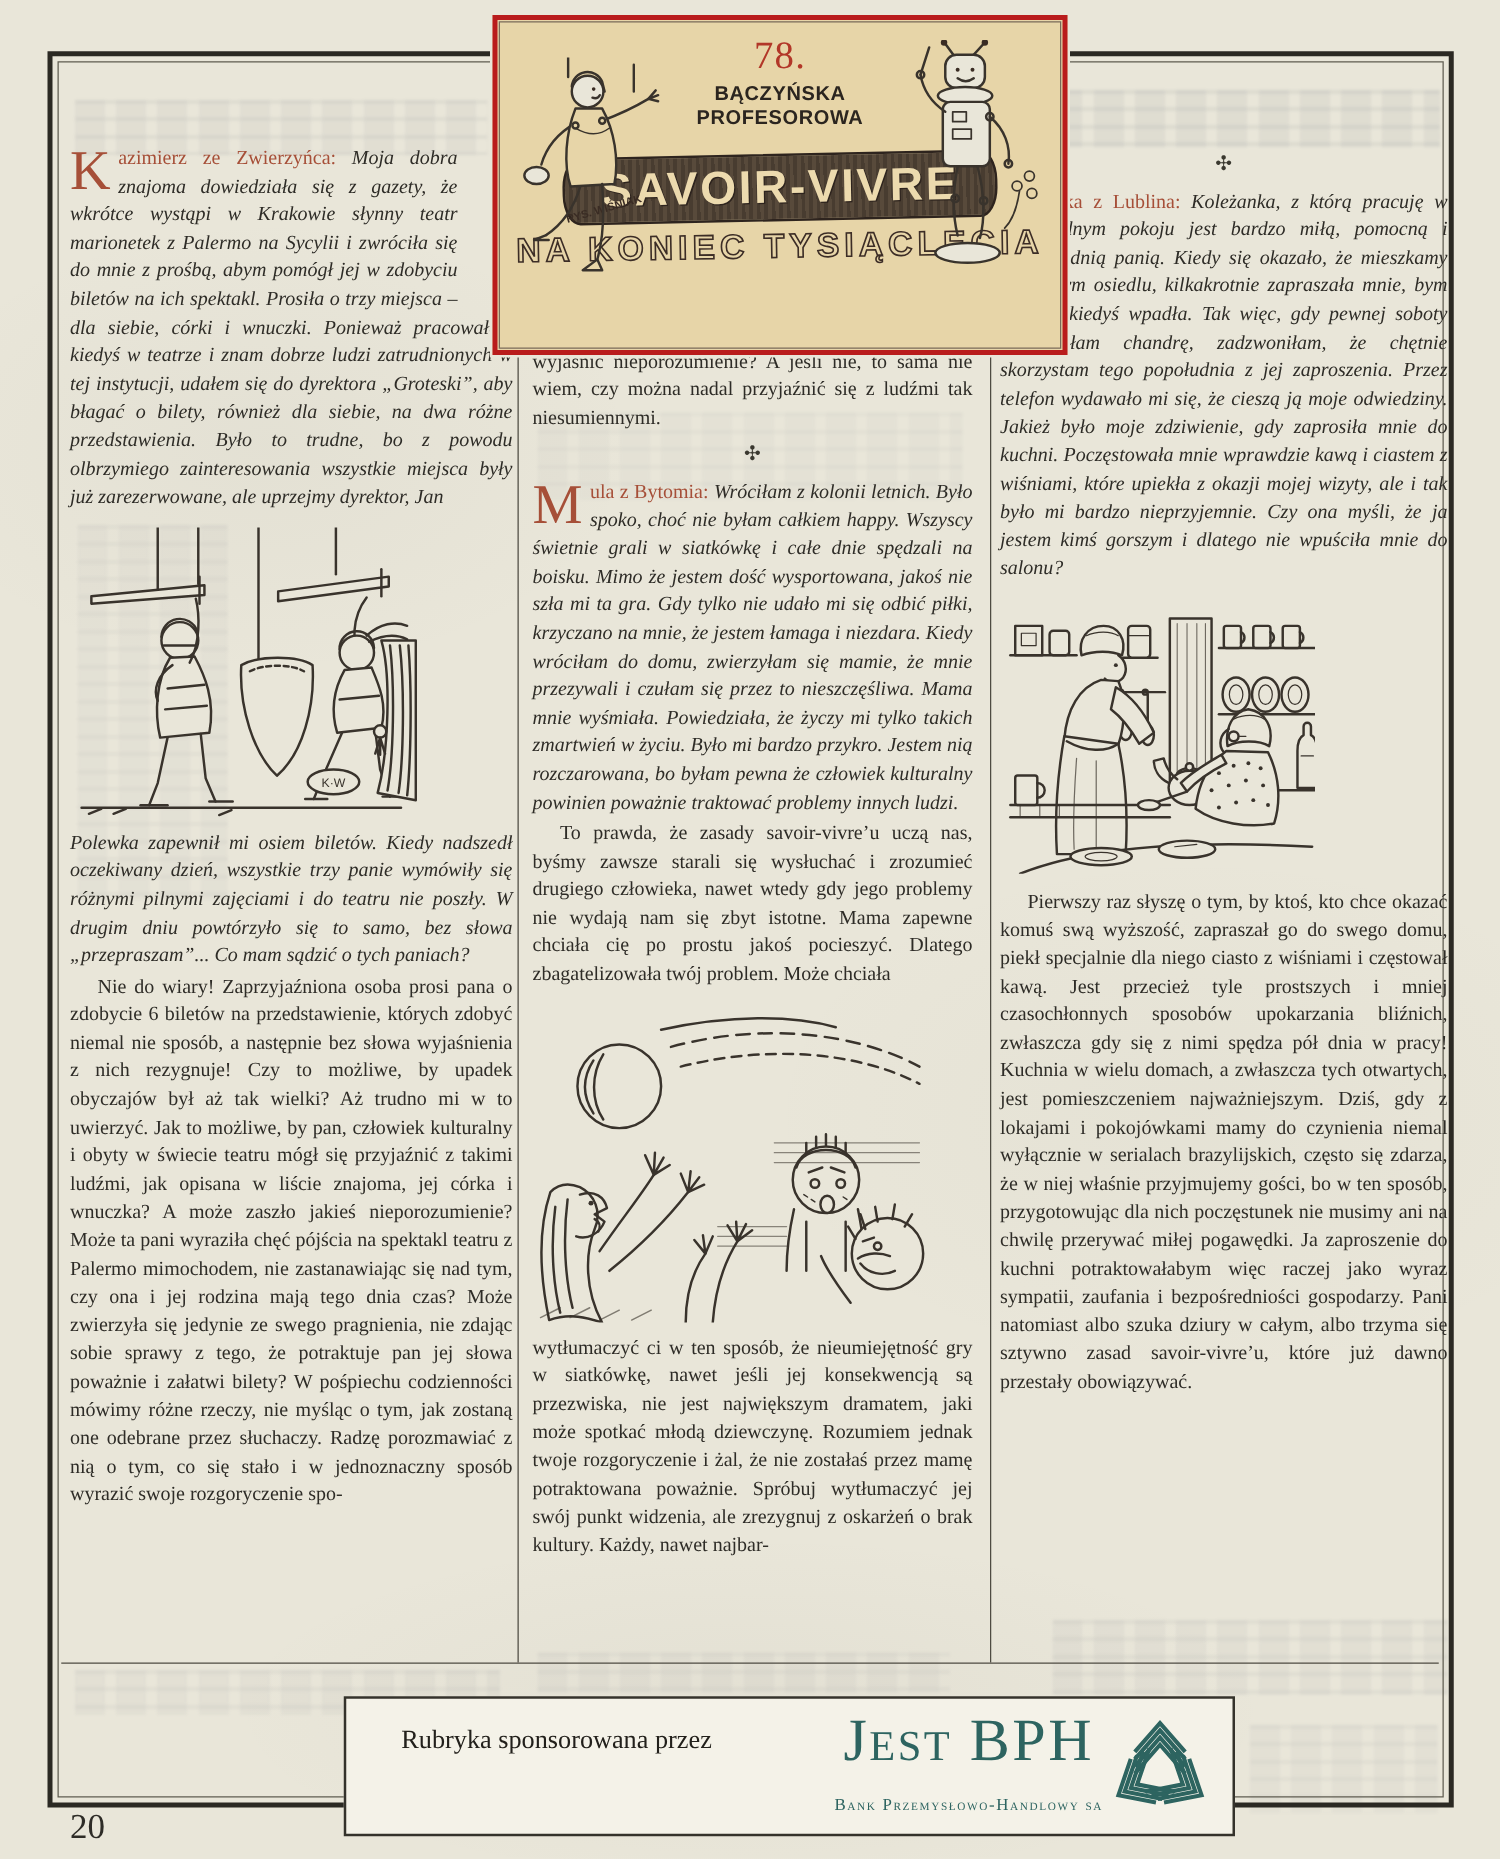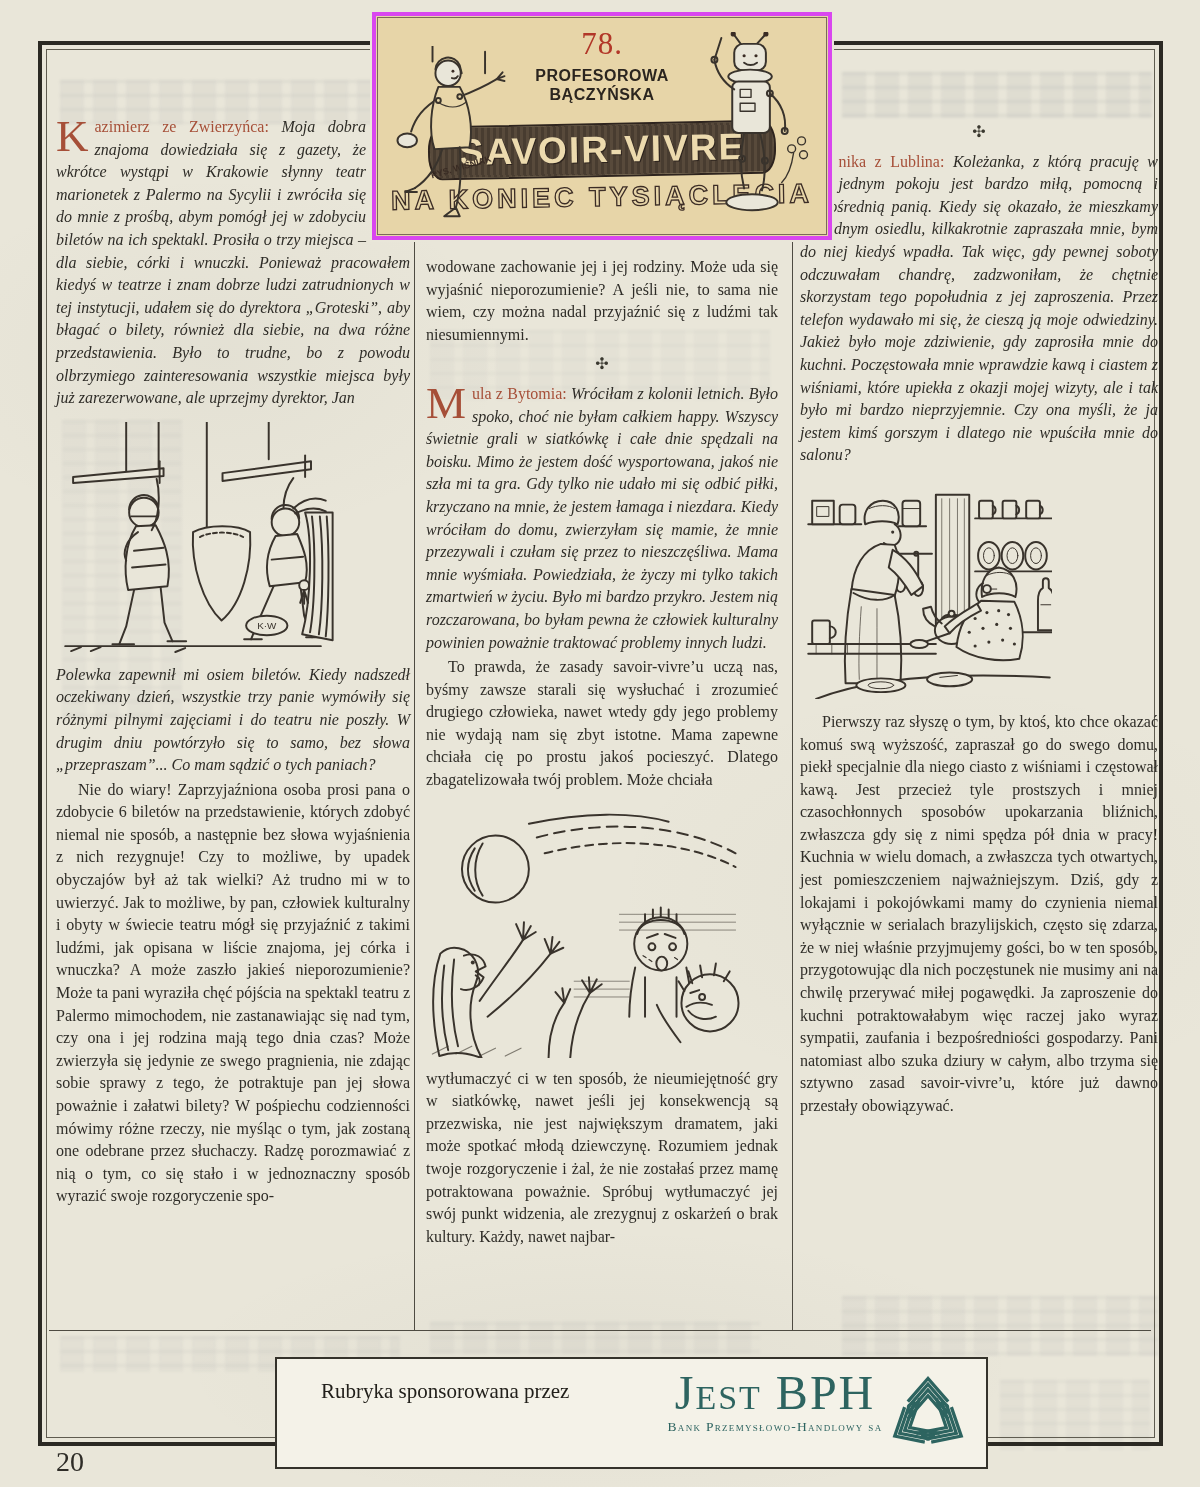--- a/index.html
+++ b/index.html
@@ -27,22 +27,22 @@
   .hrule{position:absolute; left:49px; top:1330px; width:1102px; height:1px; background:#4e4b42;}
   
   .ghost{
     position:absolute; pointer-events:none; opacity:.65; filter:blur(1.4px);
     background:
       repeating-linear-gradient(90deg, rgba(92,96,112,.09) 0 24px, transparent 24px 33px),
       repeating-linear-gradient(180deg, rgba(92,96,112,.11) 0 3px, transparent 3px 14px);
   }
   
   .masthead{
-    position:absolute; left:372px; top:12px; width:460px; height:228px;
-    background:#e7d5a8; border:4px solid #d946ef; box-sizing:border-box;
+    position:absolute; left:394px; top:12px; width:460px; height:272px;
+    background:#e7d5a8; border:4px solid #b91c1c; box-sizing:border-box;
     box-shadow:0 0 0 2px #e9e6d9;
   }
   .masthead::after{content:""; position:absolute; inset:1px; border:1px solid #7a6a58; pointer-events:none;}
   .m-num{position:absolute; top:10px; left:0; right:0; text-align:center;
     font-size:31px; color:#b23728; letter-spacing:1px;}
   .m-author{position:absolute; top:50px; left:0; right:0; text-align:center;
     font-family:"Liberation Sans", sans-serif; font-weight:bold; font-size:16px;
     line-height:19px; letter-spacing:.5px; color:#2b251f;}
   .m-ribbon{
     position:absolute; left:52px; right:52px; top:107px; height:50px;
@@ -89,21 +89,21 @@
   .illus svg{display:block;}
   
   .sponsor-box{
     position:absolute; left:275px; top:1357px; width:713px; height:112px;
     background:#f4f2e8; border:2px solid #34322b; box-sizing:border-box;
   }
   .sp-line{position:absolute; left:44px; top:20px; font-size:21px; color:#22201b;}
   .sp-slogan{position:absolute; left:32px; top:48px; font-size:28px; font-weight:bold; font-style:italic; color:#1e1c18;}
   .bank-block{position:absolute; left:358px; top:8px; width:280px; text-align:center; color:#2d6460;}
   .bank-name{font-variant:small-caps; font-size:48px; line-height:52px; letter-spacing:2px;}
-  .bank-sub{font-variant:small-caps; font-size:13.5px; letter-spacing:1.3px; margin-top:0px;}
+  .bank-sub{font-variant:small-caps; font-size:13.5px; letter-spacing:1.3px; margin-top:17px;}
   .bph-logo{position:absolute; right:14px; top:8px;}
   .page-num{position:absolute; left:56px; top:1446px; font-size:28px; color:#2e2c27;}
   .woodcut{stroke:#39332c; fill:none; stroke-width:2; stroke-linecap:round; stroke-linejoin:round;}
   .paperfill{fill:#e9e6d9;}
 </style>
 </head>
 <body>
 
 <div class="ghost" style="left:60px; top:80px; width:330px; height:44px;"></div>
 <div class="ghost" style="left:842px; top:72px; width:310px; height:46px; opacity:.8;"></div>
@@ -348,22 +348,22 @@
       </g>
     </svg>
   </span>
 
   <p class="reply">Pierwszy raz słyszę o tym, by ktoś, kto chce okazać komuś swą wyższość, zapraszał go do swego domu, piekł specjalnie dla niego ciasto z wiśniami i częstował kawą. Jest przecież tyle prostszych i mniej czasochłonnych sposobów upokarzania bliźnich, zwłaszcza gdy się z nimi spędza pół dnia w pracy! Kuchnia w wielu domach, a zwłaszcza tych otwartych, jest pomieszczeniem najważniejszym. Dziś, gdy z lokajami i pokojówkami mamy do czynienia niemal wyłącznie w serialach brazylijskich, często się zdarza, że w niej właśnie przyjmujemy gości, bo w ten sposób, przygotowując dla nich poczęstunek nie musimy ani na chwilę przerywać miłej pogawędki. Ja zaproszenie do kuchni potraktowałabym więc raczej jako wyraz sympatii, zaufania i bezpośredniości gospodarzy. Pani natomiast albo szuka dziury w całym, albo trzyma się sztywno zasad savoir-vivre’u, które już dawno przestały obowiązywać.</p>
 </div>
 
 <div class="masthead">
   <div class="m-num">78.</div>
   <div class="m-author">
+    <div>BĄCZYŃSKA</div>
     <div>PROFESOROWA</div>
-    <div>BĄCZYŃSKA</div>
   </div>
   <div class="m-ribbon">
       <span>SAVOIR-VIVRE</span>
     </div>
   <div class="m-sub">NA KONIEC TYSIĄCLECIA</div>
   <div class="m-credit">RYS. WIŚNIAK</div>
 
   <div class="m-fig left">
     <svg width="130" height="180" viewBox="0 0 130 185">
       <g class="woodcut" stroke="#3a2c24">

